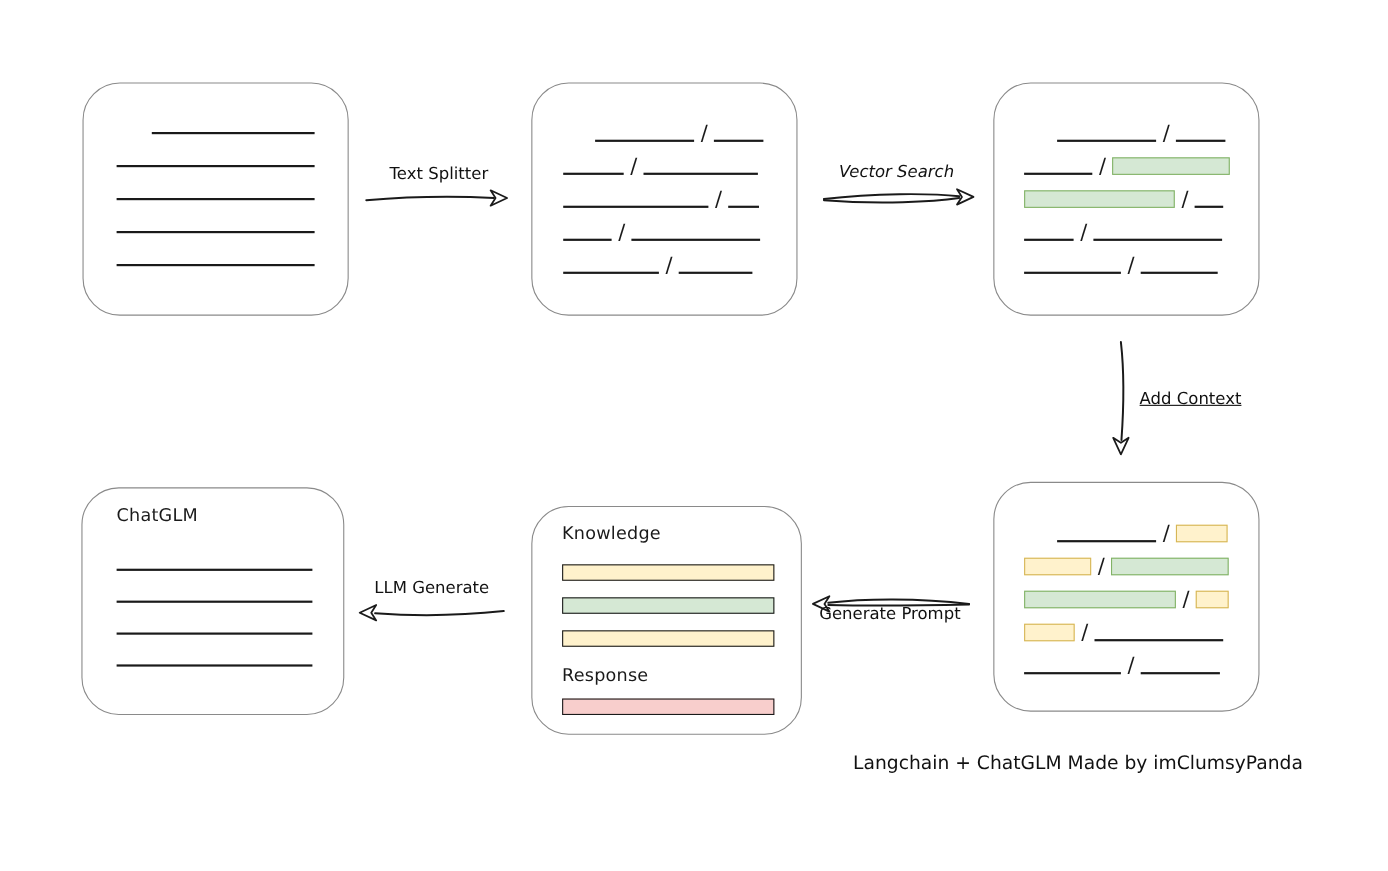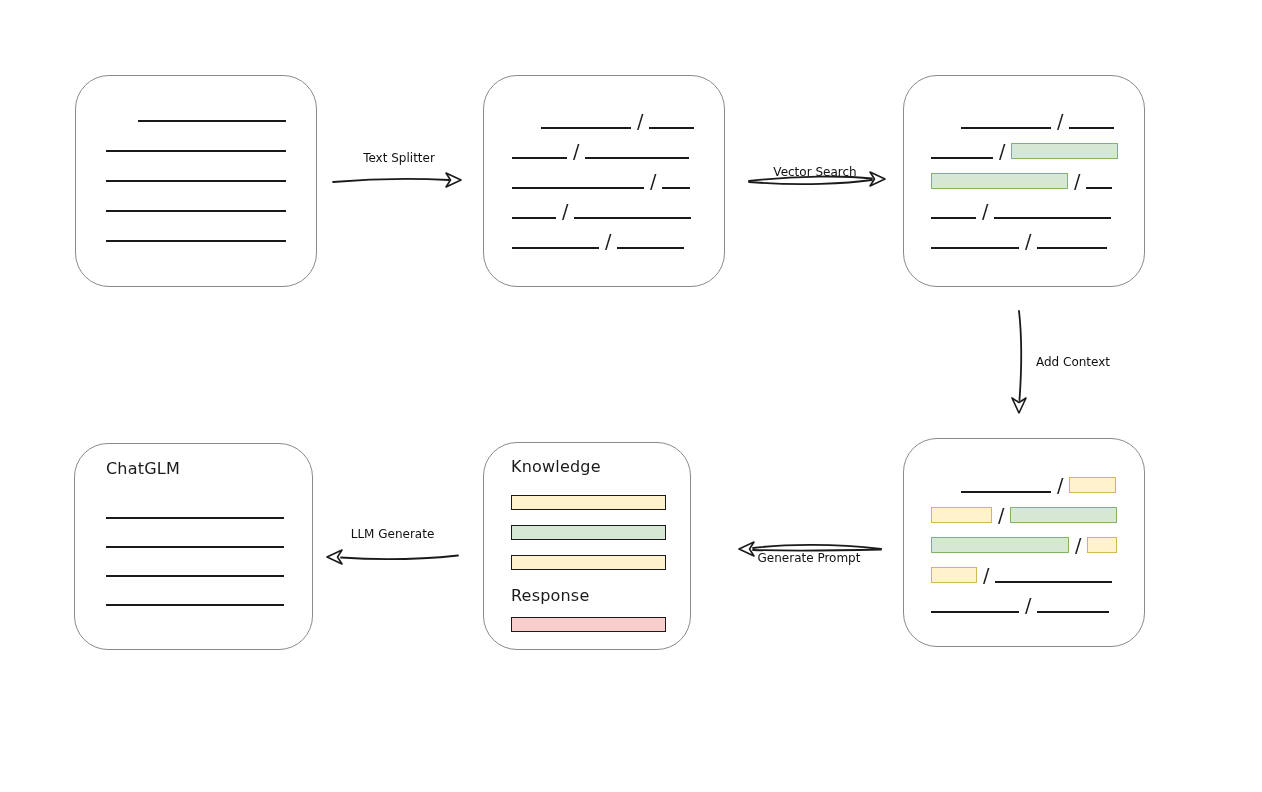--- a/index.html
+++ b/index.html
@@ -25,21 +25,21 @@
   .slash{display:inline-block; margin:0 6px; font-size:19px; line-height:15px; font-weight:400;}
   .chunk{display:inline-block; height:16px; box-sizing:border-box; border:1.4px solid;}
   .chunk-green{background:var(--green-fill); border-color:var(--green-stroke);}
   .chunk-yellow{background:var(--yellow-fill); border-color:var(--yellow-stroke);}
   .node-title{font-size:16px; line-height:22px; font-weight:500; letter-spacing:.2px;}
   .bars .bar{height:15px; border:1.4px solid; box-sizing:border-box; margin-bottom:15px;}
   .bar-green{background:var(--green-fill); border-color:var(--green-stroke);}
   .bar-yellow{background:var(--yellow-fill); border-color:var(--yellow-stroke);}
   .bar-red{background:var(--red-fill); border-color:var(--red-stroke);}
   .edge-label{
-    position:absolute; font-size:12px; line-height:20px; text-align:center;
+    position:absolute; font-size:15px; line-height:20px; text-align:center;
     white-space:nowrap; color:#111;
   }
   .caption{
     position:absolute; left:740px; top:684px; width:480px; text-align:center;
     font-size:17px; color:#111;
   }
   .arrows{position:absolute; left:0; top:0;}
   .arrows path{stroke:var(--line-color); fill:none; stroke-width:1.8; stroke-linecap:round;}
   .arrows path.head{fill:#fff; stroke-width:1.6; stroke-linejoin:round;}
   
@@ -186,21 +186,21 @@
           <span class="seg-line" style="width: 117px;"></span>
         </div>
         <div class="row">
           <span class="seg-line" style="width: 88px;"></span>
           <span class="slash">/</span>
           <span class="seg-line" style="width: 72px;"></span>
         </div>
       </div>
   </div>
 
-  <div class="node inner-prompt" style="left:483px; top:442px; width:208px; height:208px;">
+  <div class="node inner-prompt" style="left:483px; top:460px; width:246px; height:208px;">
     <div class="node-title">Knowledge</div>
     <div class="bars">
         <div class="bar bar-yellow"></div>
         <div class="bar bar-green"></div>
         <div class="bar bar-yellow"></div>
       </div>
     <div class="node-title">Response</div>
     <div class="bars q-bars">
         <div class="bar bar-red"></div>
       </div>
@@ -218,19 +218,20 @@
         <div class="row">
           <span class="seg-line" style="width: 180px;"></span>
         </div>
         <div class="row">
           <span class="seg-line" style="width: 180px;"></span>
         </div>
       </div>
   </div>
 
   <div class="edge-label" style="left:333px; top:148px; width:132px;">Text Splitter</div>
-  <div class="edge-label" style="left:745px; top:162px; width:140px;">Vector Search</div>
-  <div class="edge-label" style="left:1036px; top:352px; width:120px; text-align:left;">Add Context</div>
+  <div class="edge-label" style="left:745px; top:146px; width:140px;font-style:italic;">Vector Search</div>
+  <div class="edge-label" style="left:1036px; top:352px; width:120px; text-align:left;text-decoration:underline;">Add Context</div>
   <div class="edge-label" style="left:735px; top:548px; width:148px;">Generate Prompt</div>
   <div class="edge-label" style="left:325px; top:524px; width:135px;">LLM Generate</div>
 
+  <div class="caption">Langchain + ChatGLM Made by imClumsyPanda</div>
 
 </div>
 
 </body></html>

